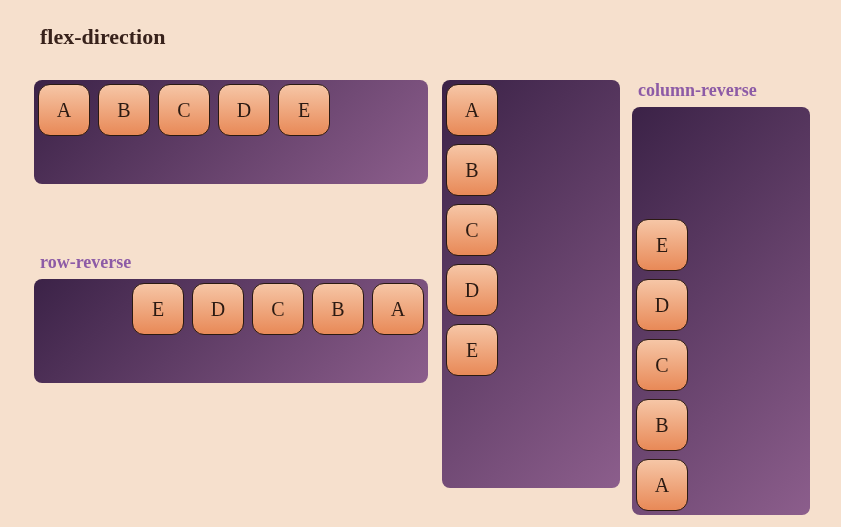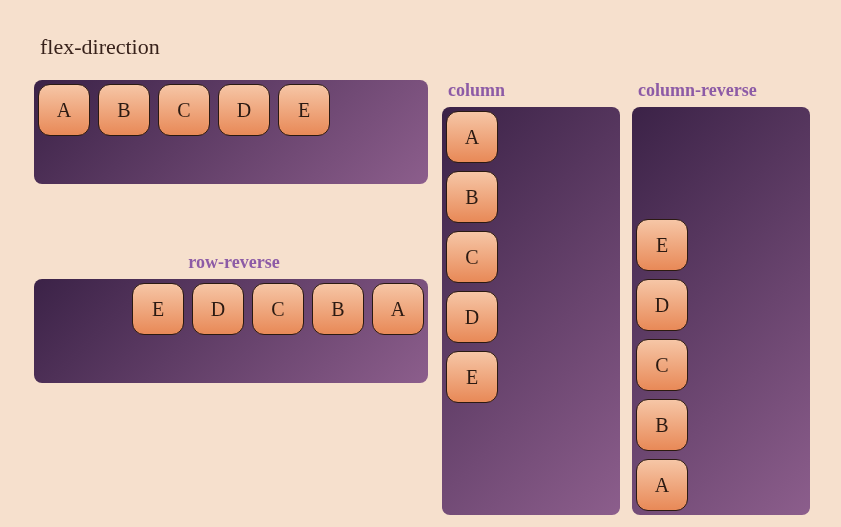--- a/index.html
+++ b/index.html
@@ -9,23 +9,23 @@
     height: 527px;
     background: #f6e0cd;
     font-family: Georgia, "Times New Roman", serif;
     color: #38221b;
     overflow: hidden;
     position: relative;
   }
   .title {
     position: absolute;
     left: 40px;
-    top: 34px;
+    top: 24px;
     font-size: 22px;
-    font-weight: 400;
+    font-weight: 700;
   }
   .section {
     position: absolute;
   }
   .section-label {
     color: #8d5ba6;
     font-weight: 700;
     font-size: 18px;
     margin: 0 0 6px 6px;
     font-family: Georgia, serif;
@@ -54,21 +54,21 @@
     font-weight: 400;
     font-family: Georgia, serif;
     color: #2b1a12;
     flex: 0 0 auto;
   }
 
   
   #sec-row       { left: 34px;  top: 80px; }
   #sec-row .container { width: 394px; height: 104px; }
 
-  #sec-row-rev   { left: 34px;  top: 252px; text-align: center; }
+  #sec-row-rev   { left: 34px;  top: 252px; }
   #sec-row-rev .container { width: 394px; height: 104px; }
 
   #sec-col       { left: 442px; top: 80px; }
   #sec-col .container { width: 178px; height: 408px; }
 
   #sec-col-rev   { left: 632px; top: 80px; }
   #sec-col-rev .container { width: 178px; height: 408px; }
   #sec-col-rev .container { padding-top: 88px; } 
   
   #sec-col-rev .container { padding-top: 0; justify-content: flex-start; }
@@ -93,21 +93,20 @@
   <div class="container row-reverse">
     <div class="item">A</div>
     <div class="item">B</div>
     <div class="item">C</div>
     <div class="item">D</div>
     <div class="item">E</div>
   </div>
 </div>
 
 <div class="section" id="sec-col">
-  <div class="section-label">column</div>
   <div class="container column">
     <div class="item">A</div>
     <div class="item">B</div>
     <div class="item">C</div>
     <div class="item">D</div>
     <div class="item">E</div>
   </div>
 </div>
 
 <div class="section" id="sec-col-rev">

